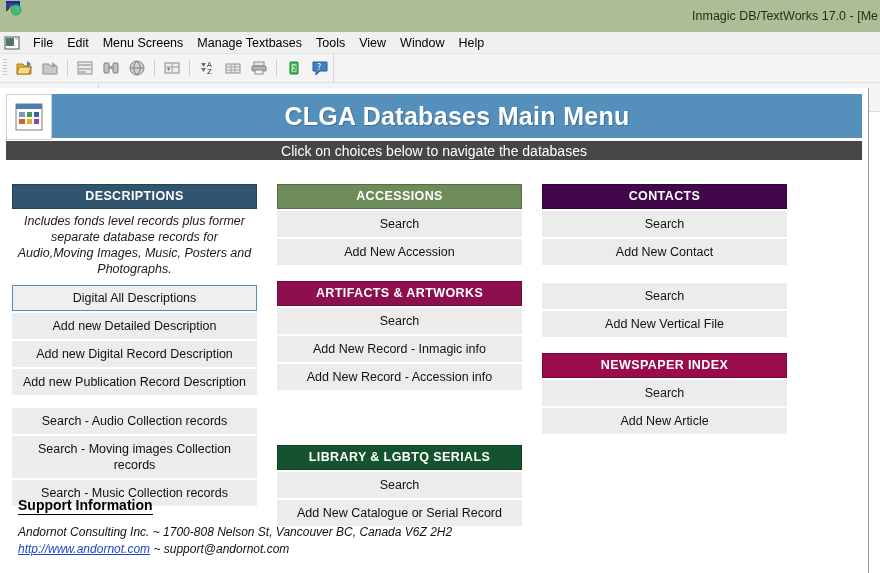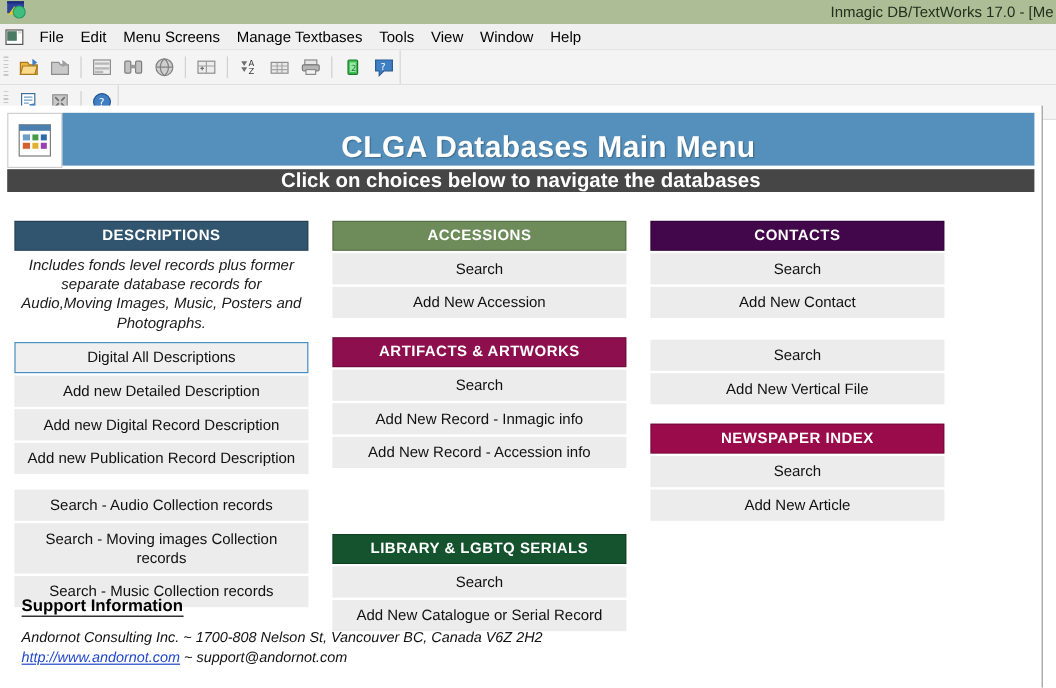--- a/index.html
+++ b/index.html
@@ -6,21 +6,21 @@
   body{
     width:880px;height:573px;overflow:hidden;
     font-family:"Liberation Sans", sans-serif;
     background:#ffffff;
     -webkit-font-smoothing:antialiased;
   }
   .app{position:relative;width:880px;height:573px;}
 
   
   .titlebar{
-    height:20px;background:#adbe96;
+    height:32px;background:#adbe96;
     display:flex;align-items:center;justify-content:flex-end;
     padding-right:0;position:relative;
   }
   .titlebar .winicon{
     position:absolute;left:3px;top:0px;width:22px;height:20px;
   }
   .titlebar .title{
     font-size:12.5px;color:#20301c;white-space:nowrap;
     padding-right:2px;letter-spacing:0px;
   }
@@ -60,31 +60,31 @@
     overflow:hidden;
   }
   .banner-row{
     display:flex;align-items:stretch;height:44px;margin:6px 6px 0 6px;
   }
   .banner-icon{
     width:44px;height:44px;background:#ffffff;border:1px solid #cfcfcf;
     display:flex;align-items:center;justify-content:center;flex:0 0 44px;
   }
   .banner-main{
-    flex:1;background:#5590bc;display:flex;align-items:flex-end;justify-content:center;
+    flex:1;background:#5590bc;display:flex;align-items:center;justify-content:center;
   }
   .banner-main .btitle{
     color:#ffffff;font-size:25px;font-weight:bold;letter-spacing:0.3px;
     text-shadow:1px 1px 1px rgba(0,0,0,.25);
   }
   .subbar{
     margin:3px 6px 0 6px;height:19px;background:#464646;
     display:flex;align-items:center;justify-content:center;
   }
-  .subbar span{color:#ffffff;font-size:17px;font-weight:bold;}
+  .subbar span{color:#ffffff;font-size:14px;font-weight:normal;}
 
   .columns{
     display:flex;padding:24px 12px 0 12px;gap:20px;align-items:flex-start;
   }
   .col{width:245px;flex:0 0 245px;}
   .col.mid{width:245px;flex:0 0 245px;}
 
   .sec-head{
     color:#ffffff;font-size:12.5px;font-weight:bold;text-align:center;
     padding:4px 0 5px 0;letter-spacing:0.4px;

